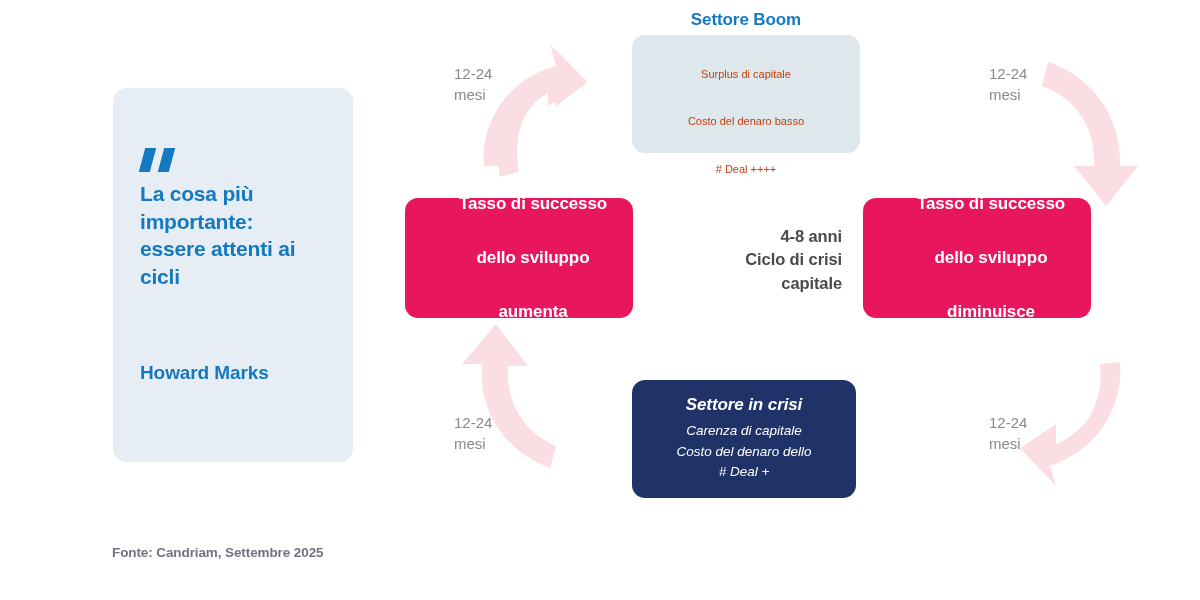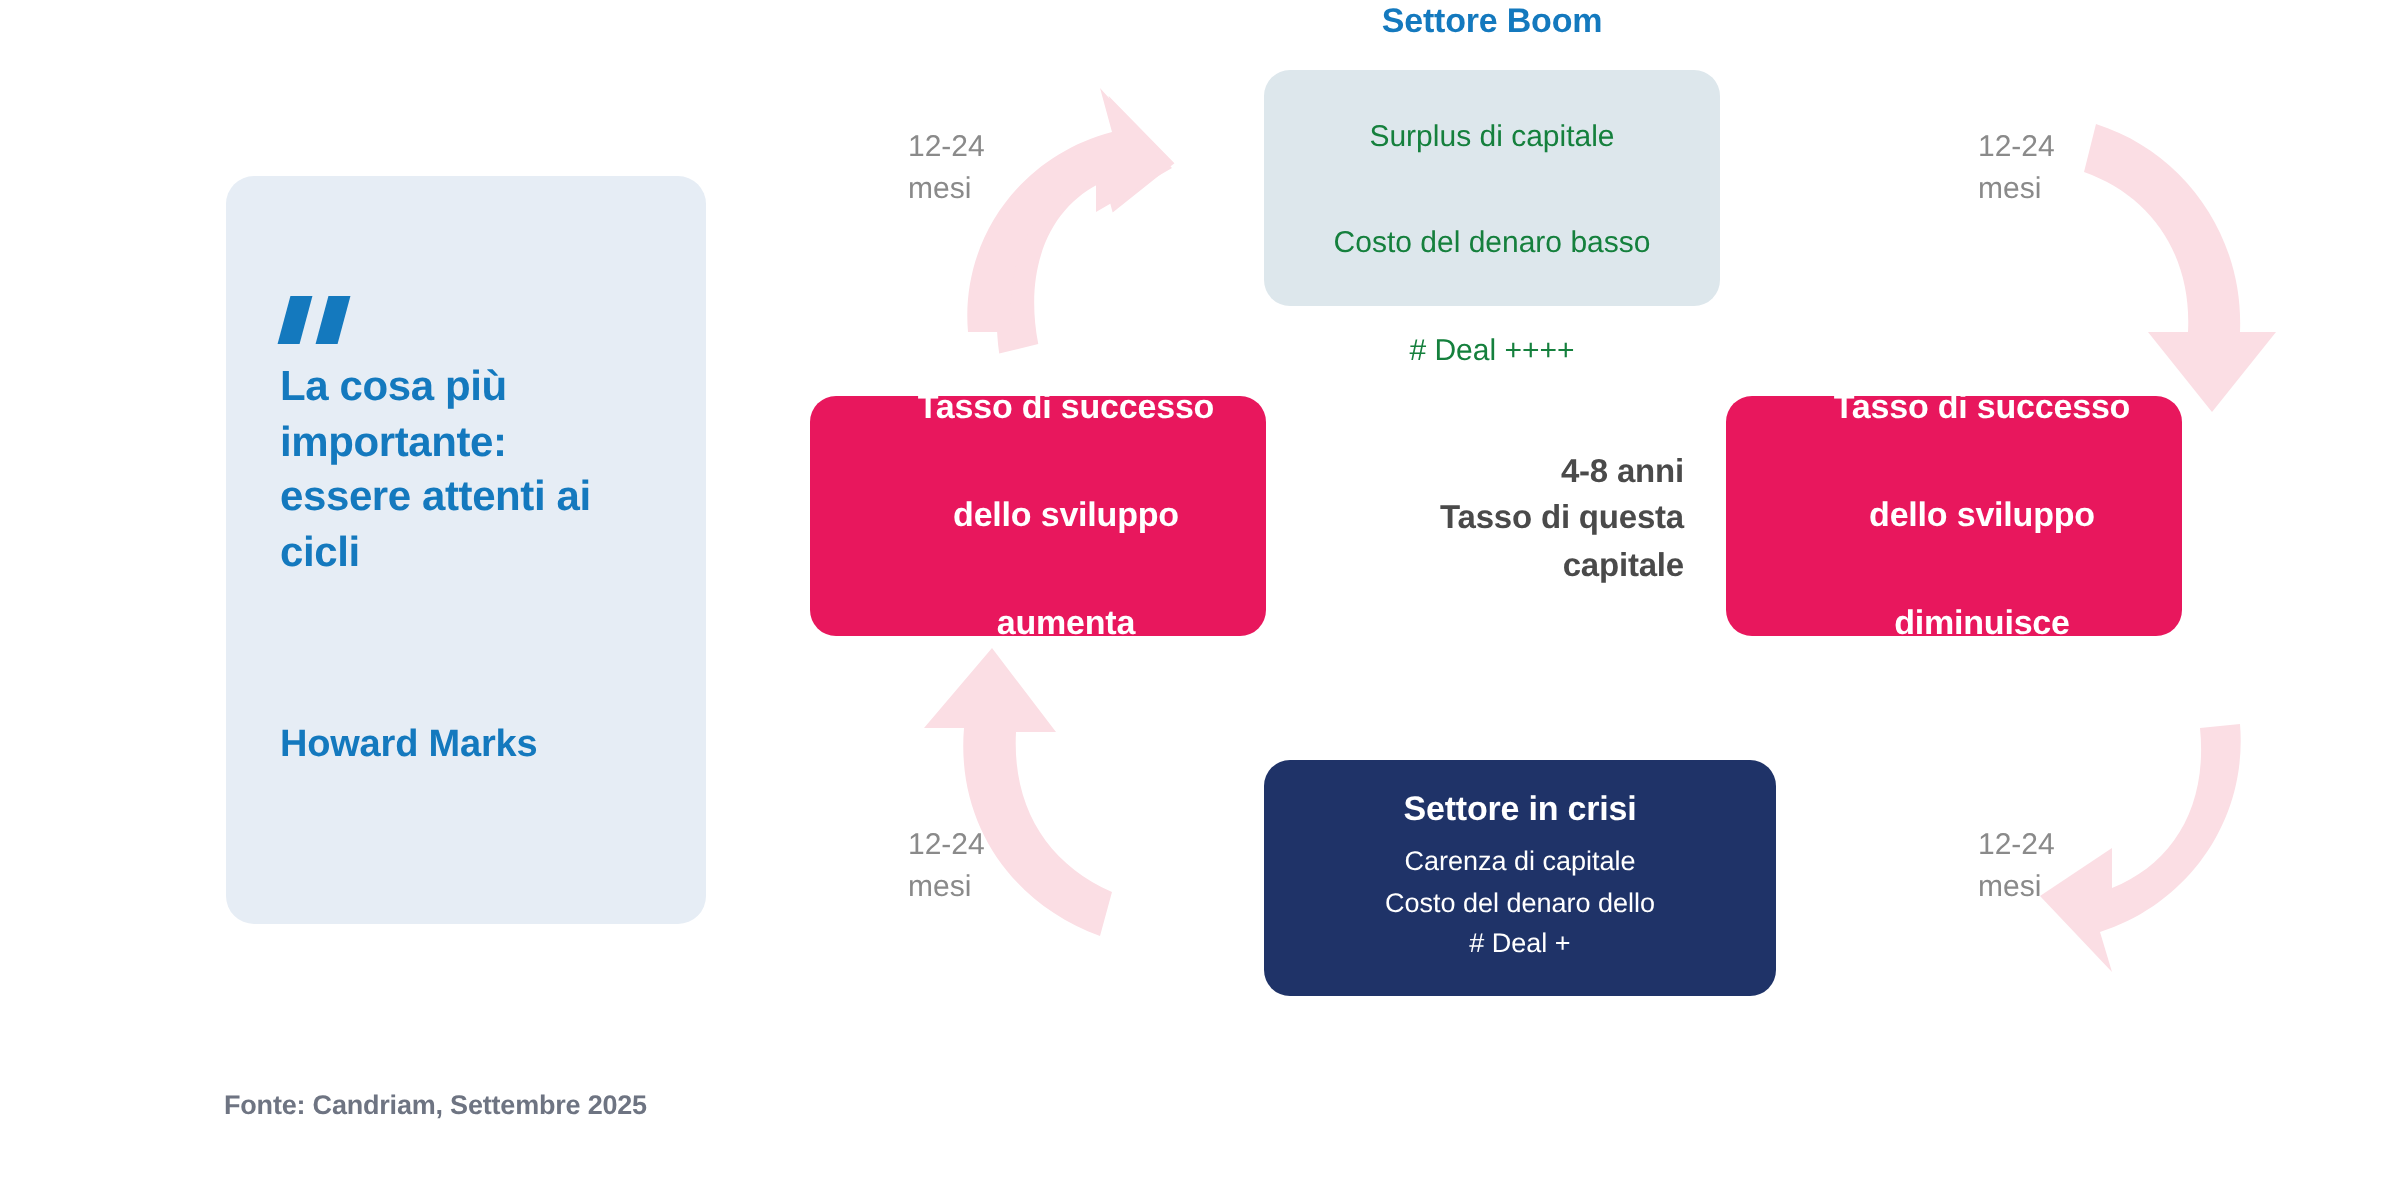--- a/index.html
+++ b/index.html
@@ -98,37 +98,38 @@
     background: #dde7ec;
   }
   #node-boom .node-title {
     color: #1479be;
     font-size: 17px;
     font-weight: bold;
     margin-bottom: 6px;
     letter-spacing: -0.1px;
   }
   #node-boom .node-line {
-    color: #15803d;
-    font-size: 15px;
+    color: #c2410c;
+    font-size: 11px;
     line-height: 1.55;
   }
   #node-crisi-wrap {
     position: absolute;
     left: 252px;
     top: 380px;
-    width: 256px;
+    width: 224px;
     height: 118px;
     background: #1f3368;
     border-radius: 13px;
     display: flex;
     flex-direction: column;
     align-items: center;
     justify-content: center;
     text-align: center;
+    font-style: italic;
   }
   #node-crisi-wrap .node-title {
     color: #ffffff;
     font-size: 17px;
     font-weight: bold;
     margin-bottom: 6px;
     letter-spacing: -0.1px;
   }
   #node-crisi-wrap .node-line {
     color: #ffffff;
@@ -293,21 +294,21 @@
 
   <div id="node-crisi-wrap">
     <div class="node-title">Settore in crisi</div>
     <div class="node-line">Carenza di capitale</div>
     <div class="node-line">Costo del denaro dello</div>
     <div class="node-line"># Deal +</div>
   </div>
 
   <div id="center-text">
     <div>4-8 anni</div>
-    <div>Tasso di questa</div>
+    <div>Ciclo di crisi</div>
     <div>capitale</div>
   </div>
 
   <div class="months" id="months-tl">
     <div>12-24</div>
     <div>mesi</div>
   </div>
   <div class="months" id="months-tr">
     <div>12-24</div>
     <div>mesi</div>

